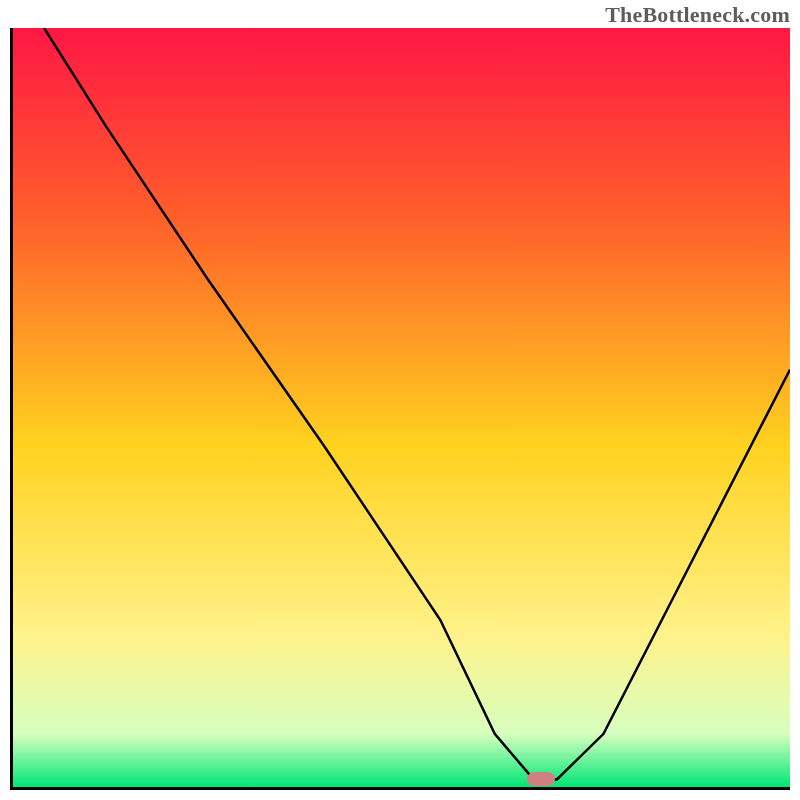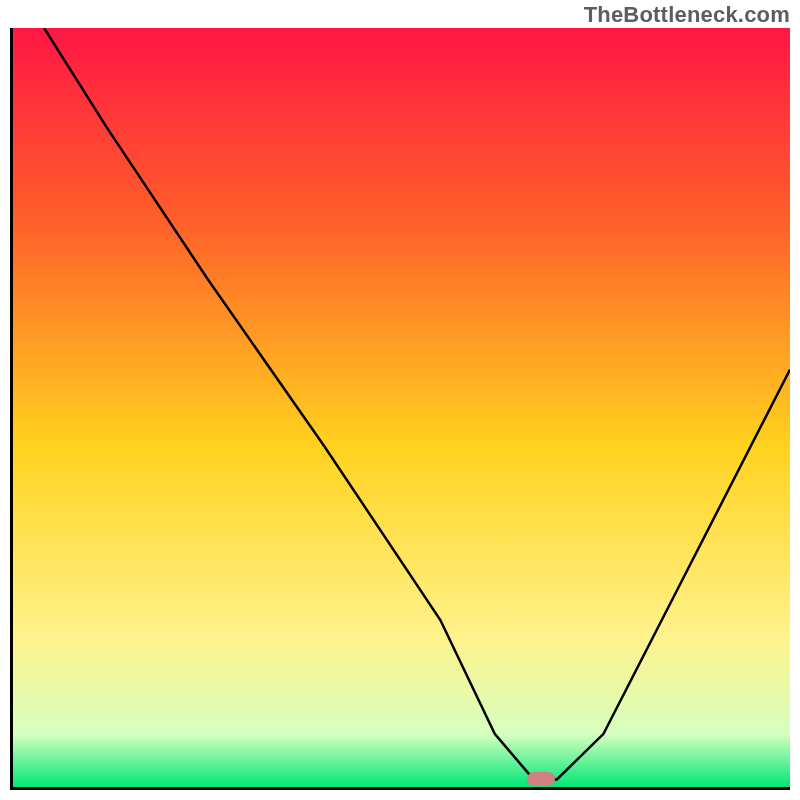--- a/index.html
+++ b/index.html
@@ -17,20 +17,21 @@
     height: 800px;
   }
   .watermark {
     position: absolute;
     top: 2px;
     right: 10px;
     font-size: 22px;
     font-weight: 600;
     color: #5d5d5d;
     letter-spacing: 0.2px;
+    font-family: Liberation Serif, serif;
   }
   .plot {
     position: absolute;
     left: 10px;
     top: 28px;
     width: 780px;
     height: 762px;
     box-sizing: border-box;
     border-left: 3px solid #000;
     border-bottom: 3px solid #000;

